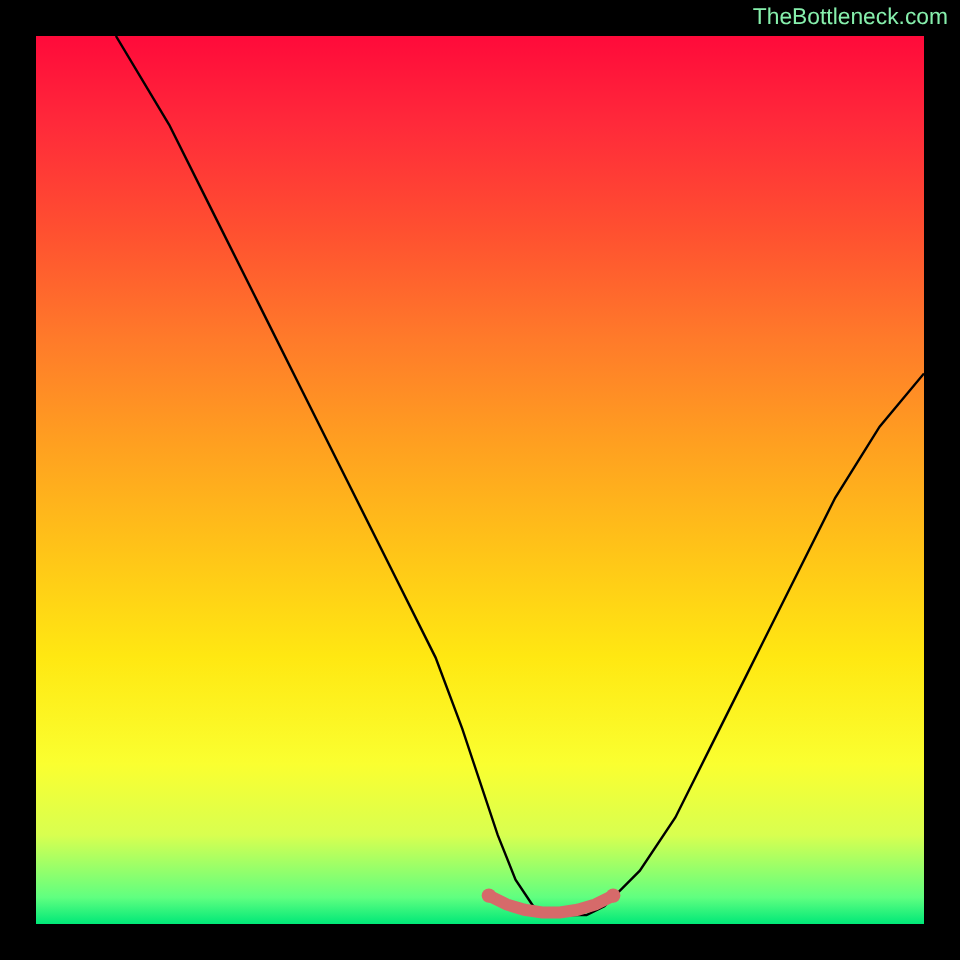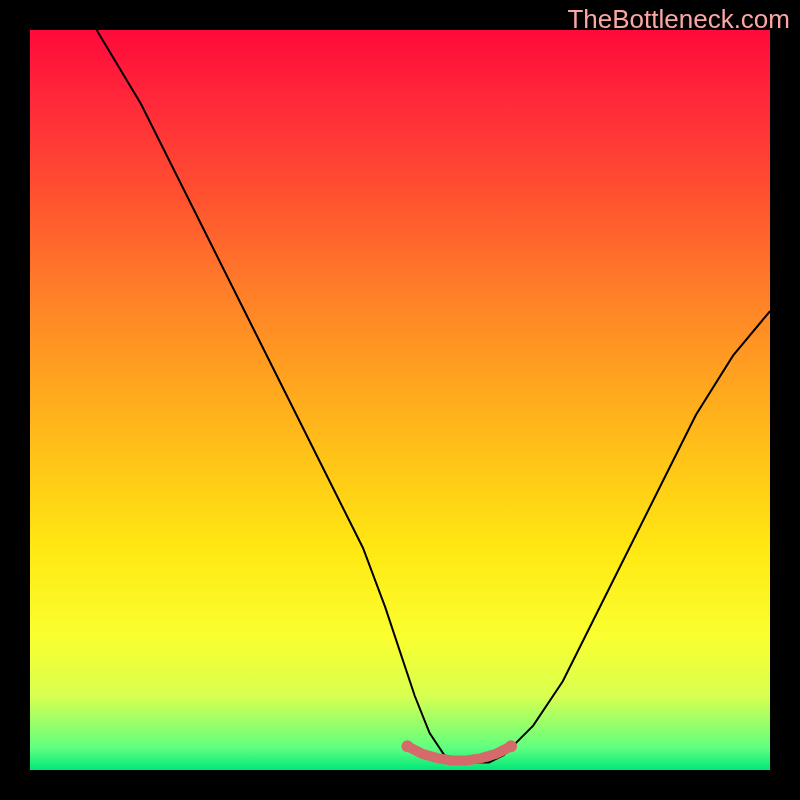--- a/index.html
+++ b/index.html
@@ -13,23 +13,23 @@
   .container {
     position: relative;
     width: 800px;
     height: 800px;
     background: #000;
   }
   .watermark {
     position: absolute;
     top: 4px;
     right: 10px;
-    font-size: 26px;
+    font-size: 19px;
     font-weight: 500;
-    color: #fca5a5;
+    color: #86efac;
     z-index: 10;
     font-family: Arial, sans-serif;
   }
   .plot-area {
     position: absolute;
     left: 30px;
     top: 30px;
     width: 740px;
     height: 740px;
     overflow: hidden;

